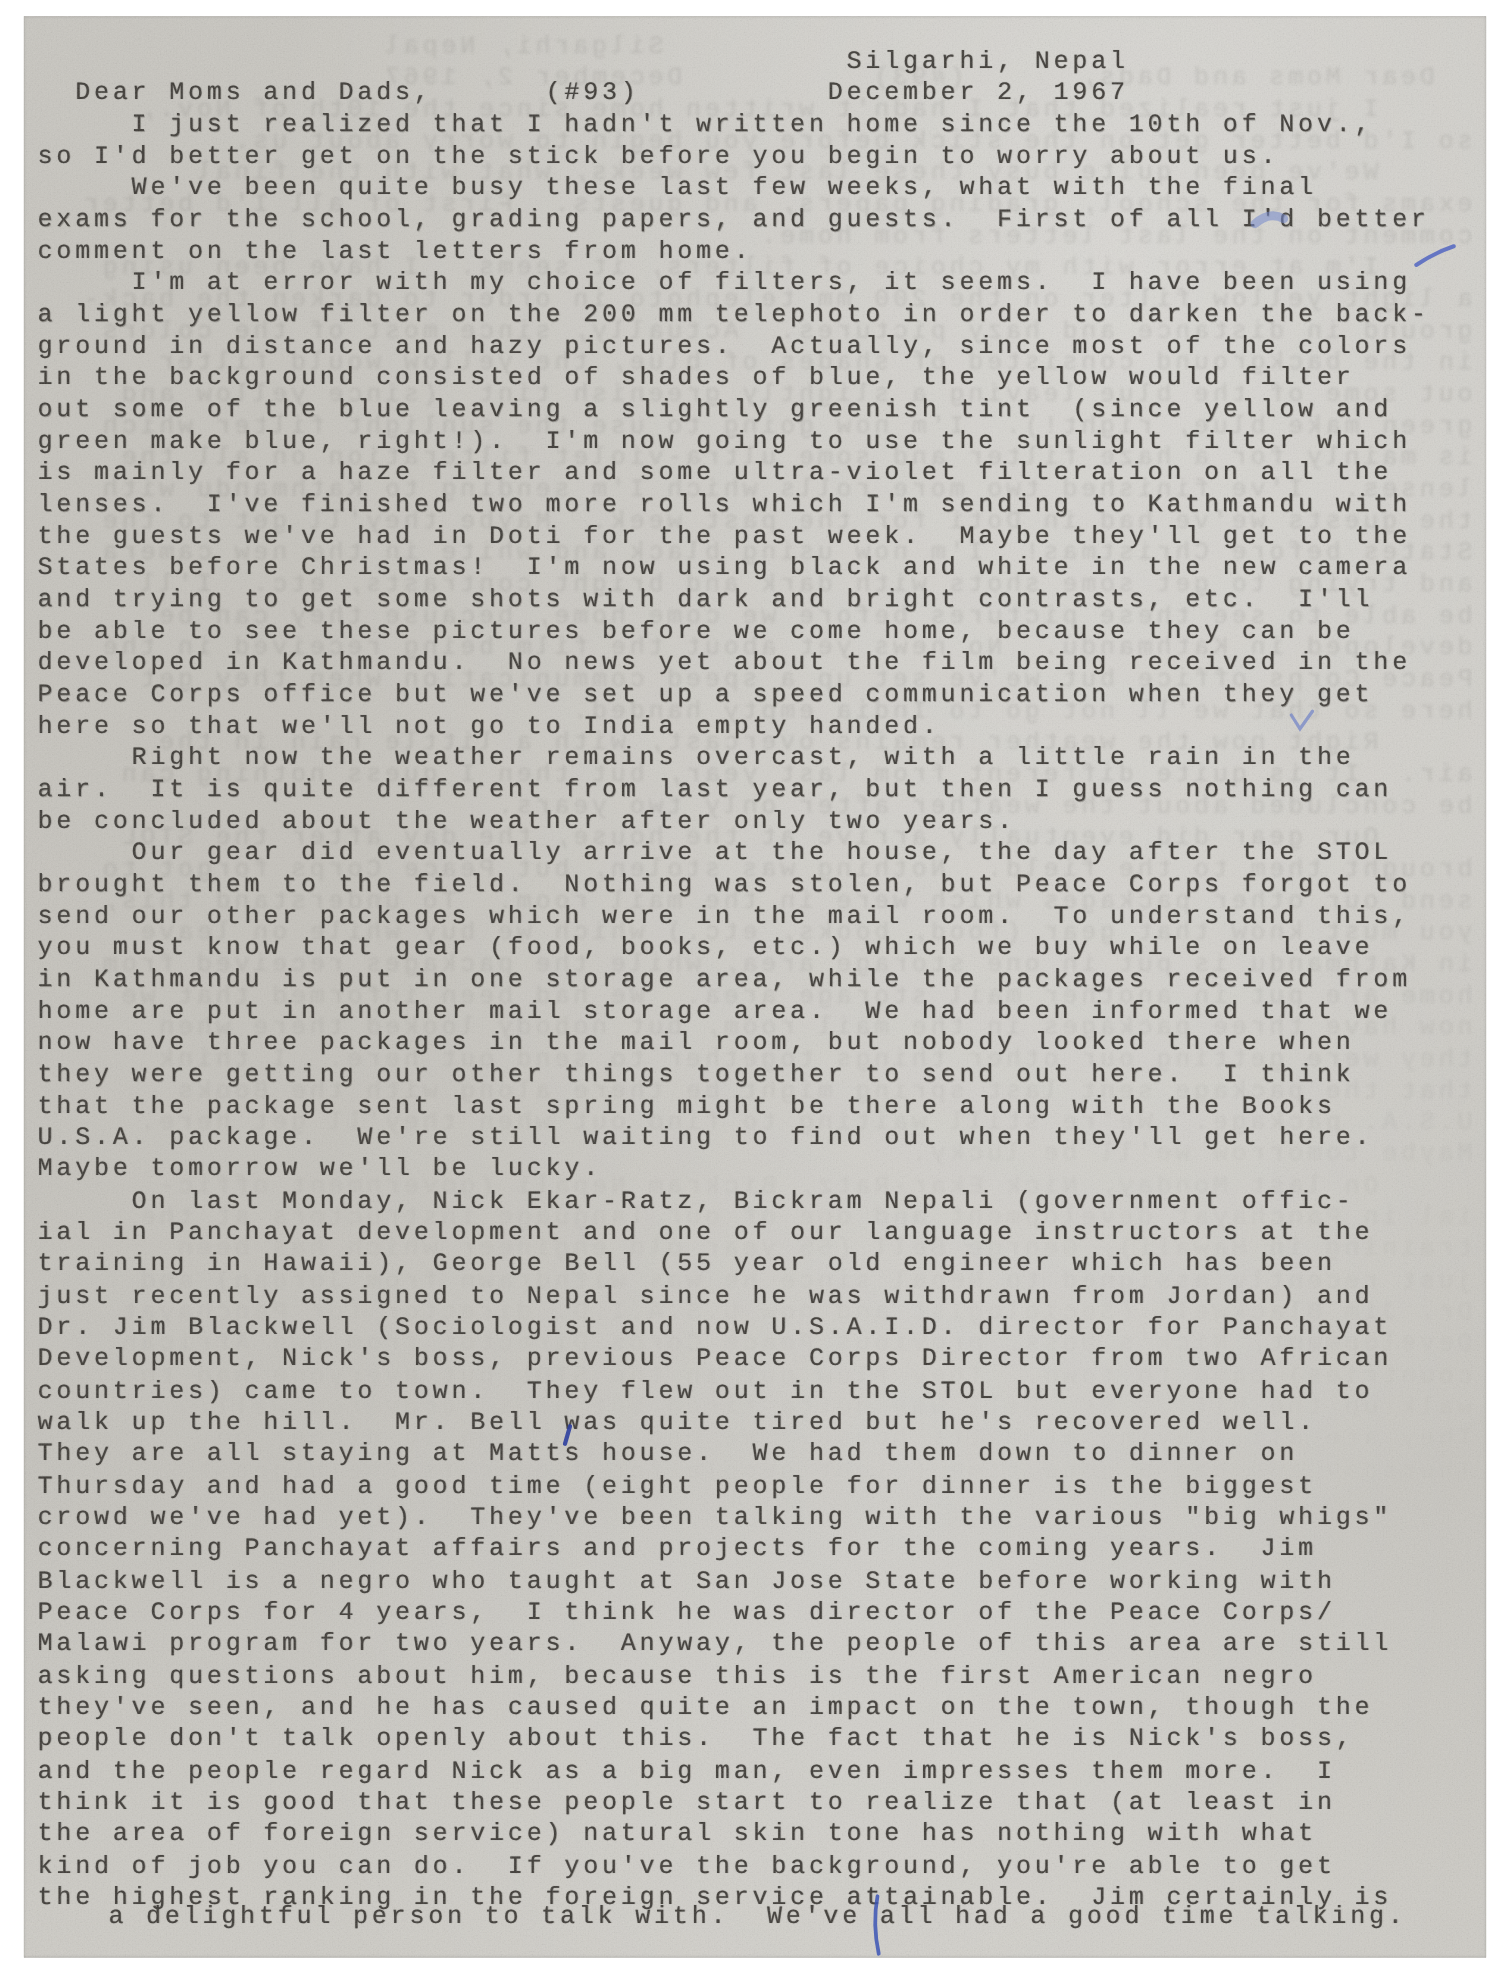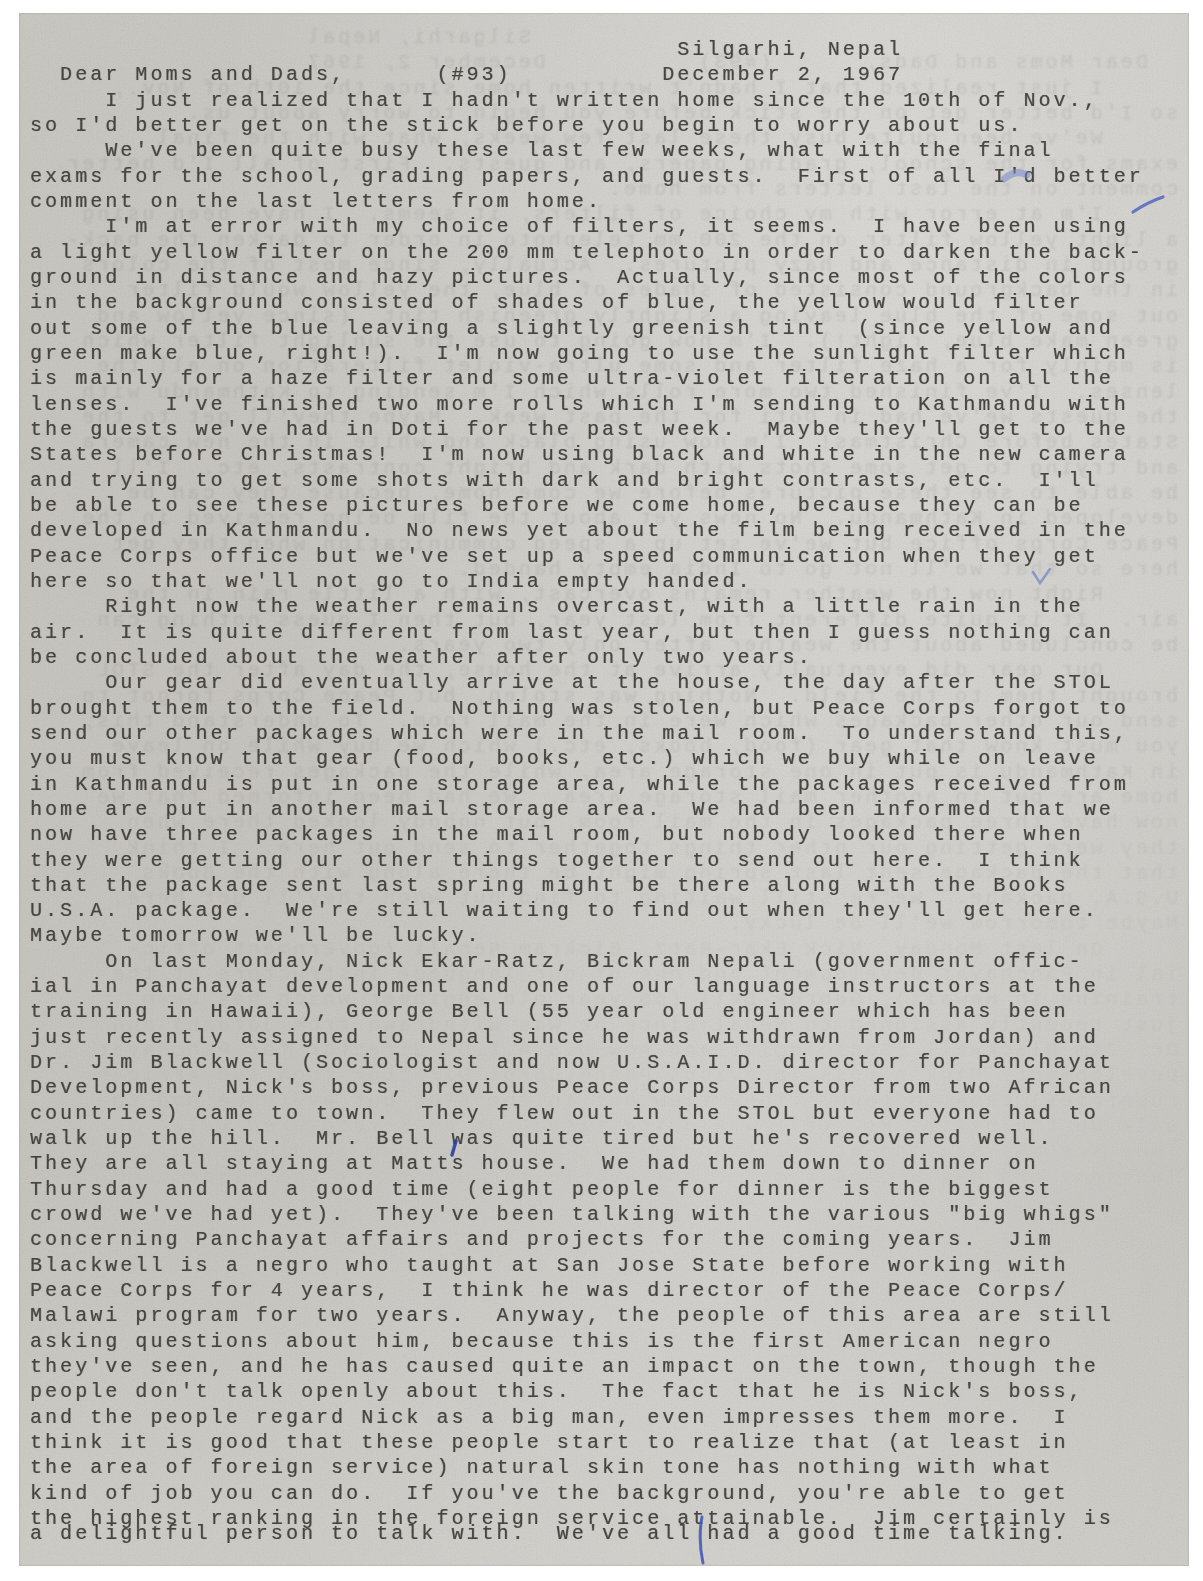--- a/index.html
+++ b/index.html
@@ -63,20 +63,21 @@
     white-space: pre;
     color: rgba(52, 49, 44, 0.90);
     text-shadow: 0.5px 0.3px 0.6px rgba(52,49,44,0.40), -0.3px 0 0.8px rgba(52,49,44,0.22);
   }
   .letter-line {
     height: 25.33px;
   }
   
   .letter-line:last-child {
     margin-top: -10px;
+    text-align: center;
   }
   .grain {
     position: absolute;
     left: 19px;
     top: 13px;
     width: 1170px;
     height: 1553px;
     opacity: 0.20;
     pointer-events: none;
   }

